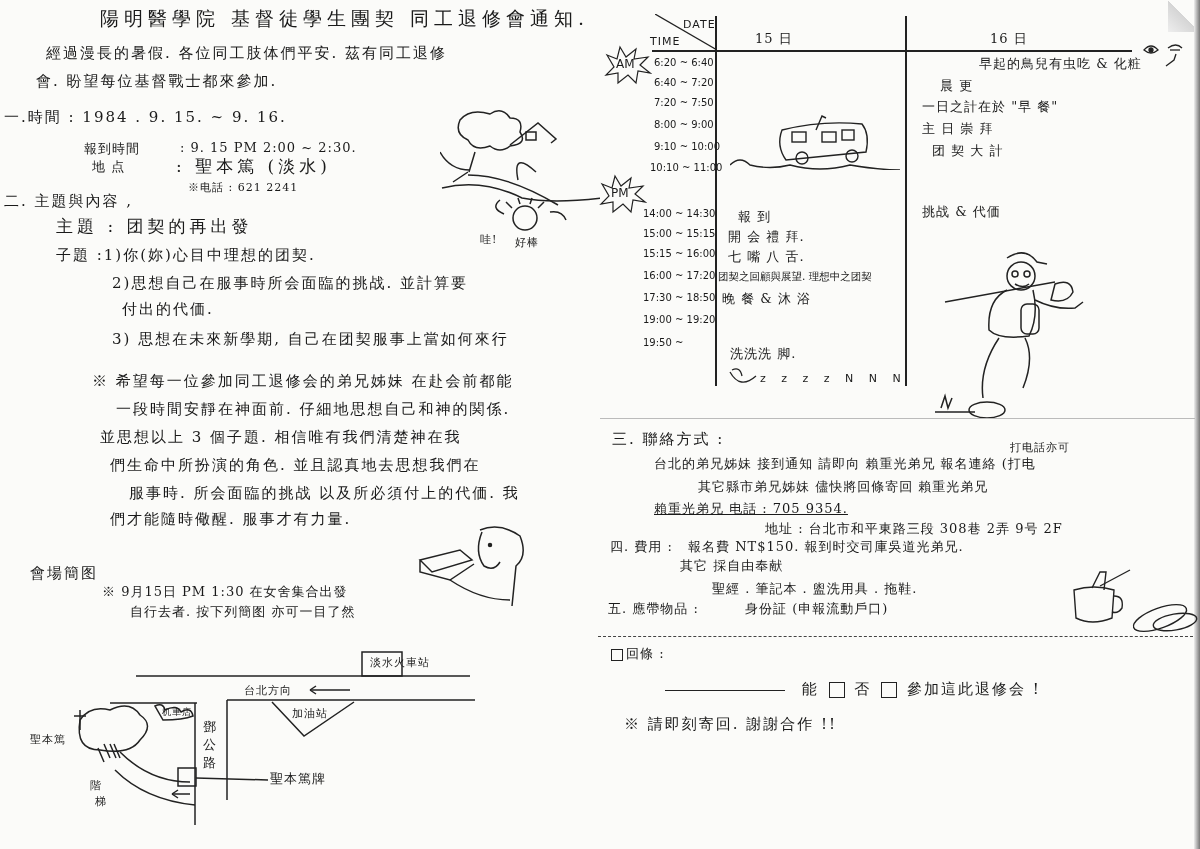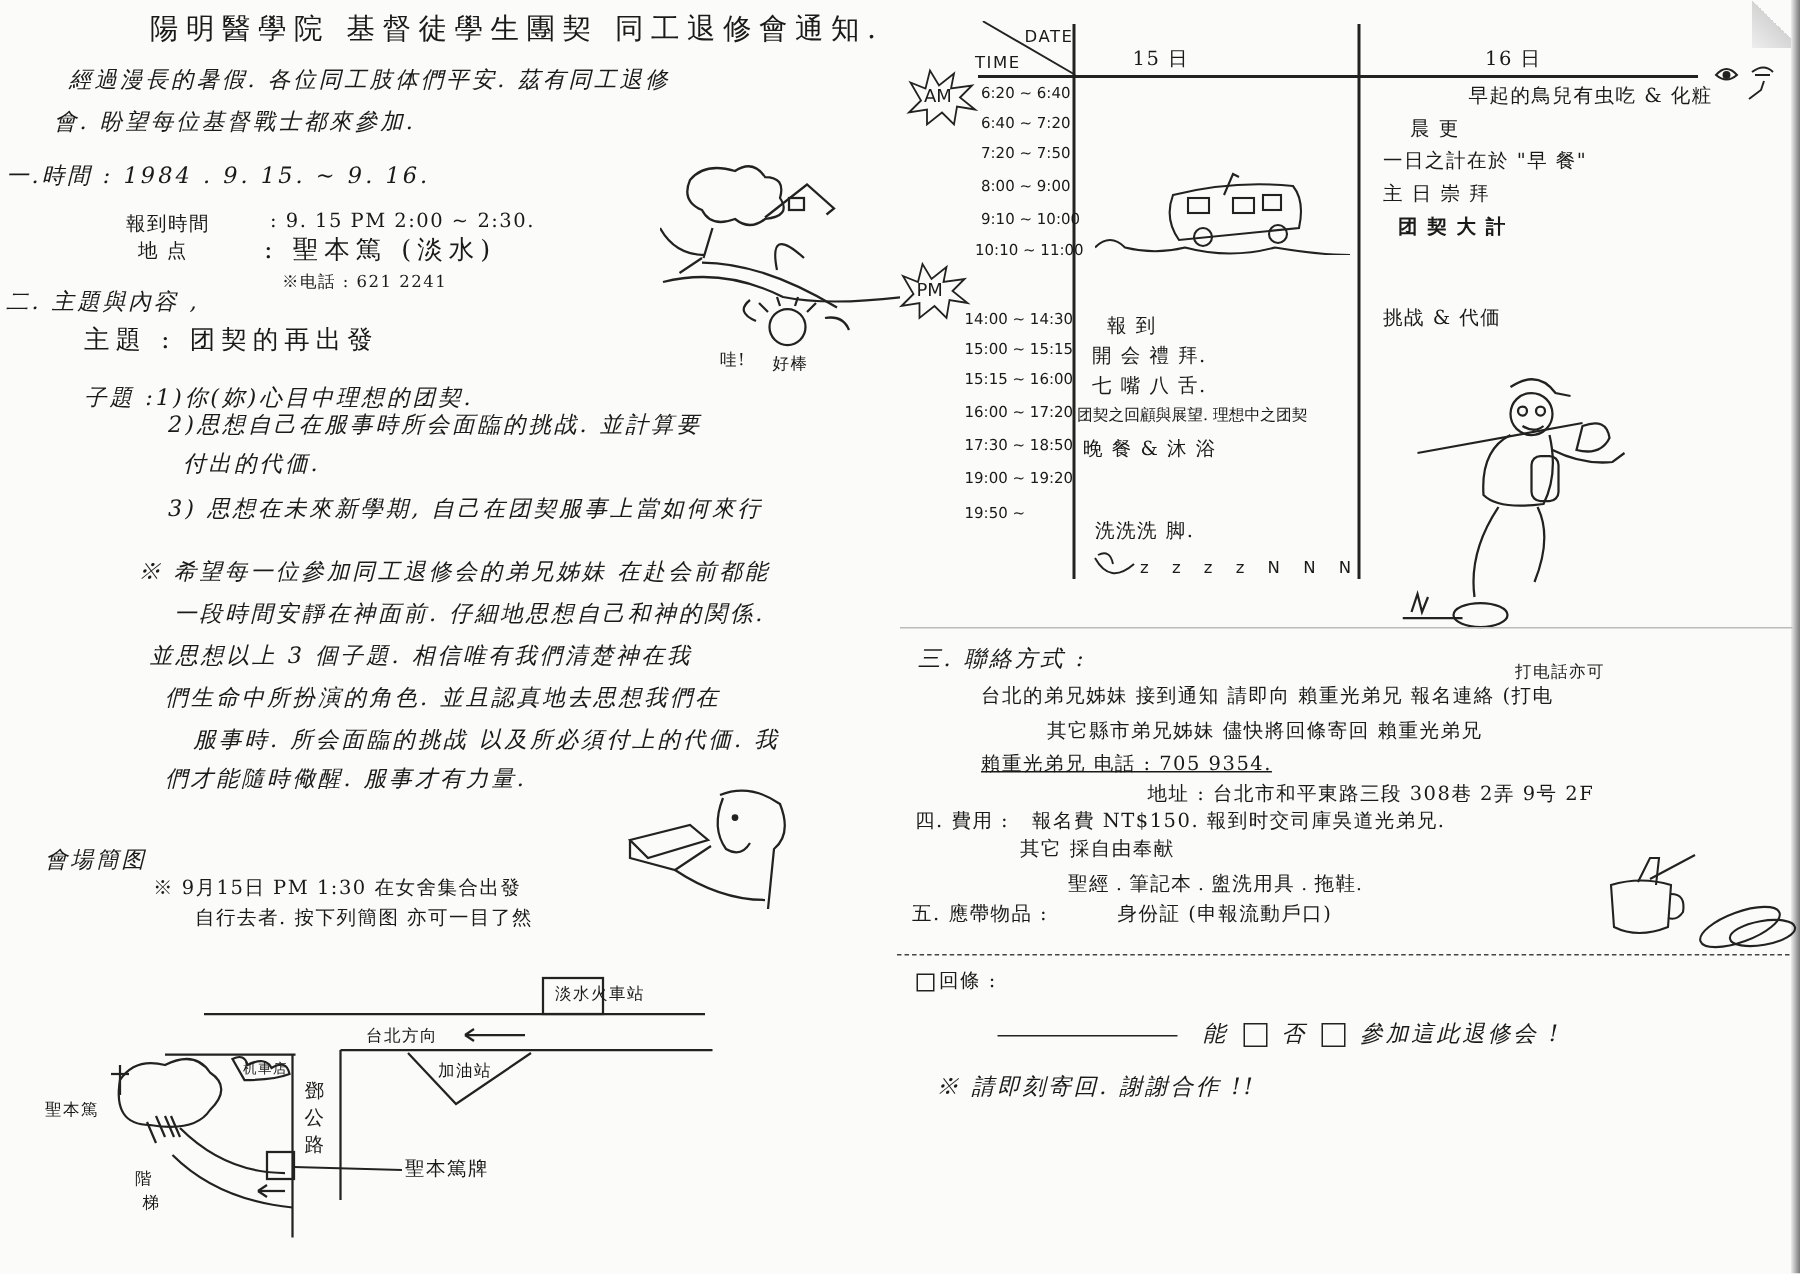--- a/index.html
+++ b/index.html
@@ -4,21 +4,21 @@
 <style>
   html, body { margin:0; padding:0; }
   body {
     width:1200px; height:849px; position:relative; overflow:hidden;
     background:#fbfbf9;
     font-family:"DejaVu Serif", serif;
     color:#1a1a1a;
   }
   .abs { position:absolute; white-space:nowrap; }
   .title { left:100px; top:6px; font-size:19px; letter-spacing:5px; }
-  .p { font-size:15px; letter-spacing:2px;font-style:italic; }
+  .p { font-size:15px; letter-spacing:2px; }
   .sm { font-size:13px; letter-spacing:1px; }
   .xs { font-size:11px; letter-spacing:1px; }
   .lg { font-size:17px; letter-spacing:4px; }
   .line { position:absolute; background:#222; }
   .dash { position:absolute; border-top:1.5px dashed #444; height:0; }
   .burst { position:absolute; font-size:12px; font-family:"DejaVu Sans", sans-serif; }
   .burst svg { position:absolute; left:0; top:0; }
   .burst span { position:absolute; }
   .time { font-family:"DejaVu Sans", sans-serif; font-size:10px; }
   .cbox { display:inline-block; width:14px; height:14px; border:1.6px solid #222; vertical-align:middle; margin:0 3px; }
@@ -39,21 +39,21 @@
 
 <div class="abs p" style="left:4px;top:108px;">一.時間 : 1984 . 9. 15. ~ 9. 16.</div>
 <div class="abs sm" style="left:84px;top:140px;">報到時間</div>
 <div class="abs sm" style="left:180px;top:140px;">: 9. 15    PM 2:00 ~ 2:30.</div>
 <div class="abs sm" style="left:92px;top:158px;">地    点</div>
 <div class="abs lg" style="left:176px;top:155px;">: 聖本篤 (淡水)</div>
 <div class="abs xs" style="left:188px;top:180px;">※电話 : 621 2241</div>
 
 <div class="abs p" style="left:4px;top:192px;">二. 主題與內容 ,</div>
 <div class="abs lg" style="left:56px;top:215px;">主題 : 团契的再出發</div>
-<div class="abs p" style="left:56px;top:256px;">子題 :1)你(妳)心目中理想的团契.</div>
+<div class="abs p" style="left:56px;top:246px;">子題 :1)你(妳)心目中理想的团契.</div>
 <div class="abs p" style="left:112px;top:274px;">2)思想自己在服事時所会面臨的挑战. 並計算要</div>
 <div class="abs p" style="left:122px;top:300px;">付出的代価.</div>
 <div class="abs p" style="left:112px;top:330px;">3) 思想在未來新學期, 自己在团契服事上當如何來行</div>
 
 <div class="abs p" style="left:92px;top:372px;">※ 希望每一位參加同工退修会的弟兄姊妹 在赴会前都能</div>
 <div class="abs p" style="left:116px;top:400px;">一段時間安靜在神面前. 仔細地思想自己和神的関係.</div>
 <div class="abs p" style="left:100px;top:428px;">並思想以上 3 個子題.  相信唯有我們清楚神在我</div>
 <div class="abs p" style="left:110px;top:456px;">們生命中所扮演的角色. 並且認真地去思想我們在</div>
 <div class="abs p" style="left:110px;top:484px;margin-left:19px;">服事時. 所会面臨的挑战 以及所必須付上的代価. 我</div>
 <div class="abs p" style="left:110px;top:510px;">們才能隨時儆醒. 服事才有力量.</div>
@@ -155,21 +155,21 @@
 <div class="abs time" style="left:643px;top:248px;">15:15 ~ 16:00</div>
 <div class="abs time" style="left:643px;top:270px;">16:00 ~ 17:20</div>
 <div class="abs time" style="left:643px;top:292px;">17:30 ~ 18:50</div>
 <div class="abs time" style="left:643px;top:314px;">19:00 ~ 19:20</div>
 <div class="abs time" style="left:643px;top:337px;">19:50 ~</div>
 
 <div class="abs sm" style="left:979px;top:55px;">早起的鳥兒有虫吃 &amp; 化粧</div>
 <div class="abs sm" style="left:940px;top:77px;">晨              更</div>
 <div class="abs sm" style="left:922px;top:98px;">一日之計在於 "早 餐"</div>
 <div class="abs sm" style="left:922px;top:120px;">主   日     崇   拜</div>
-<div class="abs sm" style="left:932px;top:142px;font-weight:bold;">团   契     大   計</div>
+<div class="abs sm" style="left:932px;top:142px;">团   契     大   計</div>
 <div class="abs sm" style="left:922px;top:163px;margin-top:40px;">挑战 &amp; 代価</div>
 
 <div class="abs sm" style="left:738px;top:208px;">報              到</div>
 <div class="abs sm" style="left:728px;top:228px;">開   会   禮   拜.</div>
 <div class="abs sm" style="left:728px;top:248px;">七   嘴   八   舌.</div>
 <div class="abs xs" style="left:718px;top:270px;font-size:10.5px;letter-spacing:0;">团契之回顧與展望. 理想中之团契</div>
 <div class="abs sm" style="left:722px;top:290px;">晚   餐   &amp;   沐   浴</div>
 <div class="abs sm" style="left:730px;top:345px;">洗洗洗 脚.</div>
 <div class="abs xs" style="left:760px;top:372px;font-family:'DejaVu Sans',sans-serif;letter-spacing:6px;">z z z z  N   N   N</div>
 <svg class="draw" style="left:728px;top:366px;" width="30" height="20">
@@ -218,21 +218,21 @@
 <div class="abs sm" style="left:654px;top:455px;">台北的弟兄姊妹 接到通知 請即向 賴重光弟兄 報名連絡 (打电</div>
 <div class="abs sm" style="left:654px;top:478px;margin-left:44px;">其它縣市弟兄姊妹 儘快將回條寄回 賴重光弟兄</div>
 <div class="abs sm" style="left:654px;top:500px;text-decoration:underline;">賴重光弟兄 电話 :   705 9354.</div>
 <div class="abs sm" style="left:765px;top:520px;">地址 : 台北市和平東路三段 308巷 2弄 9号 2F</div>
 
 <div class="abs sm" style="left:610px;top:538px;">四. 費用 :</div>
 <div class="abs sm" style="left:688px;top:538px;">報名費 NT$150. 報到时交司庫吳道光弟兄.</div>
 <div class="abs sm" style="left:680px;top:557px;">其它 採自由奉献</div>
 
 <div class="abs sm" style="left:608px;top:600px;">五. 應帶物品 :</div>
-<div class="abs sm" style="left:712px;top:580px;font-family:Liberation Serif, serif;">聖經 . 筆記本 . 盥洗用具 . 拖鞋.</div>
+<div class="abs sm" style="left:712px;top:580px;">聖經 . 筆記本 . 盥洗用具 . 拖鞋.</div>
 <div class="abs sm" style="left:745px;top:600px;">身份証 (申報流動戶口)</div>
 
 <svg class="draw" style="left:1070px;top:566px;" width="130" height="75" viewBox="0 0 130 75" fill="none" stroke="#222" stroke-width="1.4">
   <path d="M4 24 q20-6 40 0 l-2 28 q-20 8-36 0z"></path>
   <path d="M44 30 q10 0 8 12 q-4 6-10 4"></path>
   <path d="M22 22 l8-16 l6 0 l-2 18"></path>
   <path d="M30 20 l30-16"></path>
   <ellipse cx="90" cy="52" rx="28" ry="10" transform="rotate(-20 90 52)"></ellipse>
   <ellipse cx="105" cy="56" rx="22" ry="8" transform="rotate(-10 105 56)"></ellipse>
 </svg>

